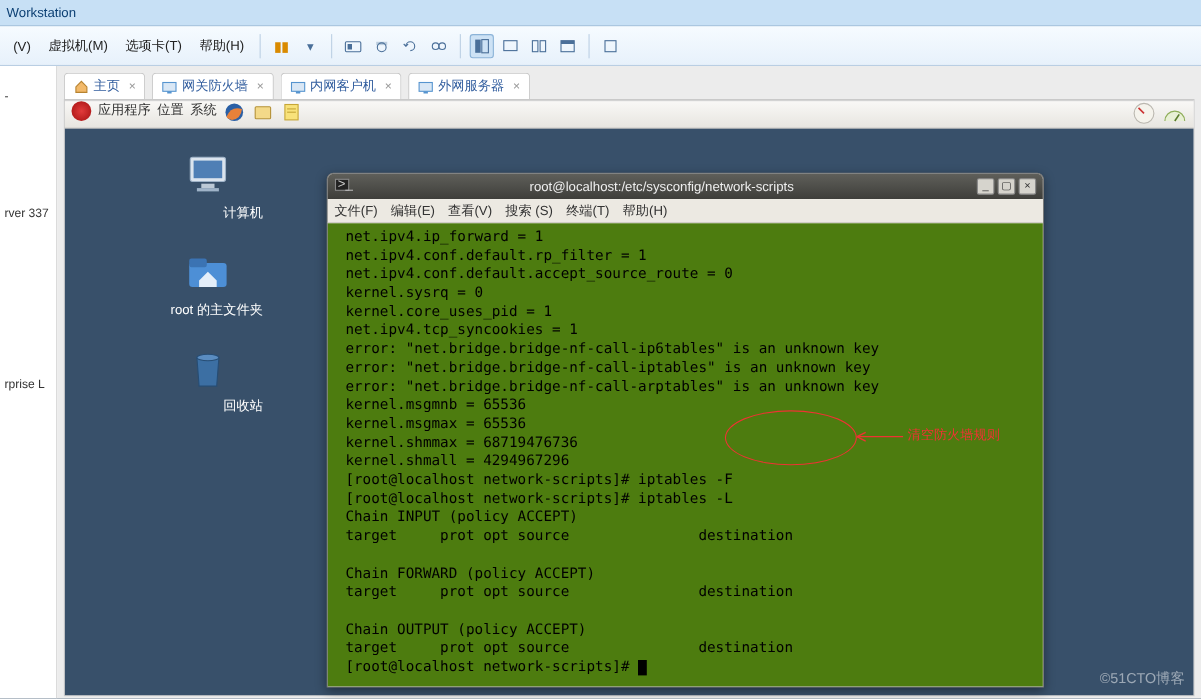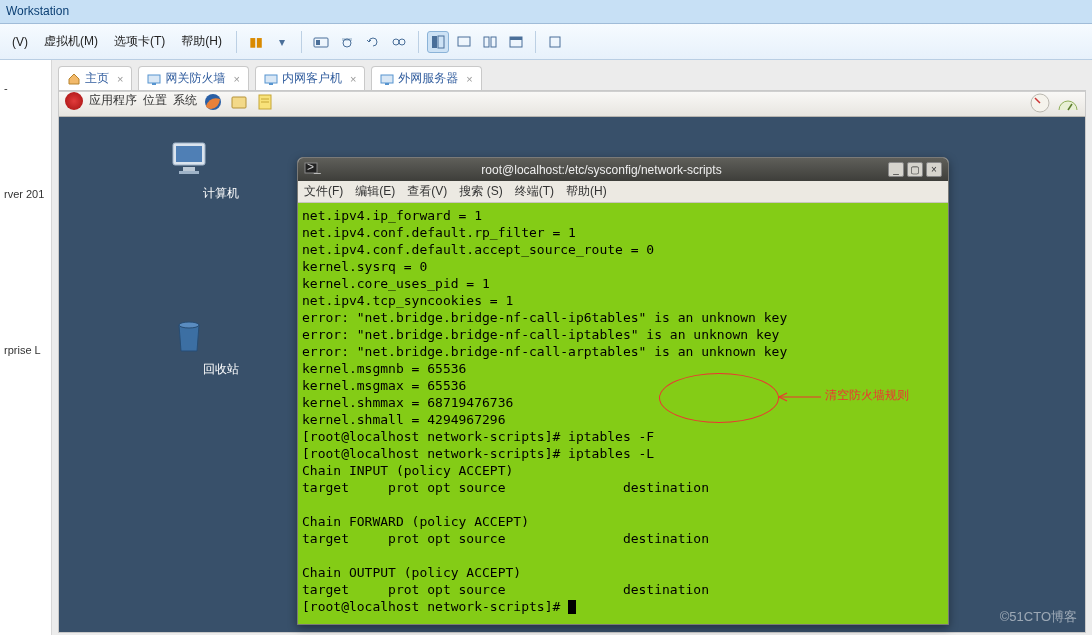--- a/index.html
+++ b/index.html
@@ -23,21 +23,21 @@
 .gnome-bar .ic{width:20px;height:20px}
 .red-hat{width:18px;height:18px;border-radius:50%;background:radial-gradient(#e23b3b,#a31010)}
 .desktop{position:relative;background:#38506a;height:calc(100% - 26px)}
 .desk-icon{position:absolute;width:100px;text-align:right;color:#fff;font-size:12px}
 .desk-icon .iconbox{width:44px;height:44px;margin:0 auto 4px;border-radius:4px}
 .terminal-window{position:absolute;left:238px;top:40px;width:652px;height:468px;background:#fff;border:1px solid #7a7a78;border-radius:6px 6px 0 0;box-shadow:0 3px 10px rgba(0,0,0,.4)}
 .tw-title{background:linear-gradient(#5f5f5a,#3e3e3a);color:#eee;height:23px;display:flex;align-items:center;padding:0 6px;border-radius:5px 5px 0 0;font-size:12px}
 .tw-title .t{flex:1;text-align:center;font-weight:normal}
 .tw-title .wbtn{width:16px;height:15px;background:#d6d4cd;border:1px solid #888;margin-left:3px;border-radius:2px;font-size:10px;text-align:center;line-height:13px;color:#333}
 .tw-menu{background:#ece9e2;border-bottom:1px solid #c9c6be;height:22px;display:flex;align-items:center;padding:0 6px;gap:12px;font-size:12px;color:#333}
-.tw-body{background:#84cc16;padding:4px 4px;font-family:"DejaVu Sans Mono","Consolas",monospace;font-size:13px;line-height:17px;color:#000;white-space:pre;height:calc(100% - 45px);overflow:hidden;position:relative}
+.tw-body{background:#4d7c0f;padding:4px 16px;font-family:"DejaVu Sans Mono","Consolas",monospace;font-size:13px;line-height:17px;color:#000;white-space:pre;height:calc(100% - 45px);overflow:hidden;position:relative}
 .cursor{display:inline-block;width:8px;height:14px;background:#000;vertical-align:text-bottom}
 .annot{position:absolute;color:#e33;font-size:12px;pointer-events:none}
 .annot-ellipse{position:absolute;border:1px solid #e33;border-radius:50%;pointer-events:none}
 .watermark{position:absolute;right:8px;bottom:6px;color:rgba(255,255,255,.5);font-size:13px}
 .speed-dial{position:absolute;right:24px;top:0px;width:22px;height:22px}
 svg{overflow:visible}
 </style>
 </head>
 <body>
 
@@ -108,21 +108,21 @@
         <rect x="3" y="3" width="10" height="10" fill="none" stroke="#4a6f99"></rect>
       </svg>
     </div>
 </div>
 
 <div class="main-area">
   <div class="left-pane">
     <div style="height:10px"></div>
     <div class="left-label" title="rver 201">-</div>
     <div style="height:90px"></div>
-    <div class="left-label">rver 201</div>
+    <div class="left-label">rver 337</div>
     <div style="height:140px"></div>
     <div class="left-label">rprise L</div>
   </div>
 
   <div class="editor">
     <div class="tabs-row">
       <div class="tab">
         <span class="ic"><svg width="14" height="14">
               <path d="M2 7 L7 2 L12 7 L12 12 L2 12 Z" fill="#f2b96a" stroke="#b7832f"></path>
             </svg></span>
@@ -187,20 +187,28 @@
       <div class="desktop">
 
         <div class="desk-icon" style="left:80px;top:20px">
           <div class="iconbox"><svg width="44" height="44">
                 <rect x="6" y="6" width="32" height="22" rx="2" fill="#dbe4ee" stroke="#9fb3c8"></rect>
                 <rect x="9" y="9" width="26" height="16" fill="#4f7fb5"></rect>
                 <rect x="16" y="30" width="12" height="4" fill="#bcc9d6"></rect>
                 <rect x="12" y="34" width="20" height="3" fill="#9fb3c8"></rect>
               </svg></div>
           <div>计算机</div>
+        </div>
+        <div class="desk-icon" style="left:80px;top:108px">
+          <div class="iconbox"><svg width="44" height="44">
+                <rect x="5" y="14" width="34" height="22" rx="3" fill="#4d8fd6"></rect>
+                <rect x="5" y="10" width="16" height="8" rx="2" fill="#3b73b3"></rect>
+                <path d="M14 30 L22 22 L30 30 L30 36 L14 36 Z" fill="#fff" opacity=".85"></path>
+              </svg></div>
+          <div>root 的主文件夹</div>
         </div>
         <div class="desk-icon" style="left:80px;top:196px">
           <div class="iconbox"><svg width="44" height="44">
                 <path d="M12 12 L32 12 L30 38 L14 38 Z" fill="#3c6fa3" stroke="#274d74"></path>
                 <ellipse cx="22" cy="12" rx="10" ry="3" fill="#5a8cc0" stroke="#274d74"></ellipse>
               </svg></div>
           <div>回收站</div>
         </div>
 
         <div class="terminal-window">

